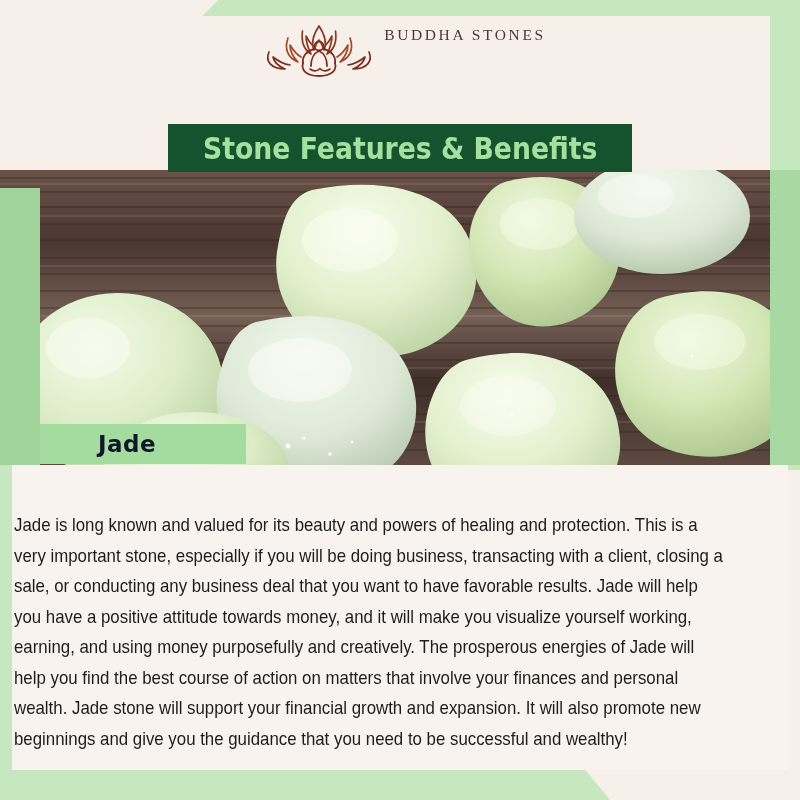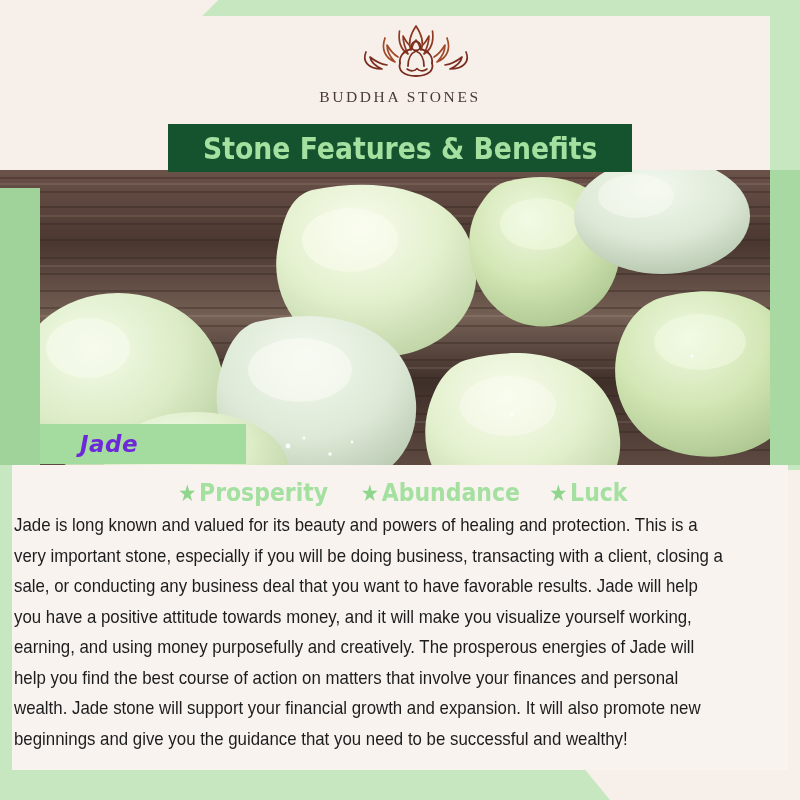--- a/index.html
+++ b/index.html
@@ -73,22 +73,22 @@
     background: #f7f0ea;
     clip-path: polygon(0 0, 218px 0, 202px 16px, 770px 16px, 770px 125px, 0 125px);
     display: flex;
     flex-direction: column;
     align-items: center;
     justify-content: flex-start;
   }
   .logo-wrap {
     margin-top: 20px;
     display: flex;
-    flex-direction: column;
-    align-items: flex-end;
+    flex-direction: row;
+    align-items: flex-start;
   }
   .logo-mark {
     width: 130px;
     height: 62px;
     display: block;
   }
   .logo-word {
     margin-top: 6px;
     font-family: "Liberation Serif", serif;
     font-size: 15.5px;
@@ -159,27 +159,26 @@
     top: 424px;
     left: 40px;
     width: 206px;
     height: 40px;
     background: #a4dca0;
     display: flex;
     align-items: center;
     z-index: 5;
   }
   .jade-text {
-    margin-left: 40px;
-    color: #6d28d9;
+    margin-left: 58px;
+    color: #0f172a;
     font-family: "DejaVu Sans", sans-serif;
     font-weight: bold;
     font-size: 23px;
     letter-spacing: 0.5px;
-    font-style: italic;
   }
 
   
   .body-panel {
     position: absolute;
     top: 465px;
     left: 12px;
     width: 776px;
     height: 305px;
     background: #f9f3ef;
@@ -371,21 +370,16 @@
   </div>
   <div class="photo-green-left"></div>
   <div class="photo-green-right"></div>
 
   <div class="jade-label">
     <span class="jade-text">Jade</span>
   </div>
 
   <div class="body-panel"></div>
 
-  <div class="benefits">
-    <span class="benefit-item"><span class="benefit-star">★</span><span>Prosperity</span></span>
-    <span class="benefit-item"><span class="benefit-star">★</span><span>Abundance</span></span>
-    <span class="benefit-item"><span class="benefit-star">★</span><span>Luck</span></span>
-  </div>
 
   <div class="body-text">Jade is long known and valued for its beauty and powers of healing and protection. This is a very important stone, especially if you will be doing business, transacting with a client, closing a sale, or conducting any business deal that you want to have favorable results. Jade will help you have a positive attitude towards money, and it will make you visualize yourself working, earning, and using money purposefully and creatively. The prosperous energies of Jade will help you find the best course of action on matters that involve your finances and personal wealth. Jade stone will support your financial growth and expansion. It will also promote new beginnings and give you the guidance that you need to be successful and wealthy!</div>
 
 </div>
 
 </body></html>

